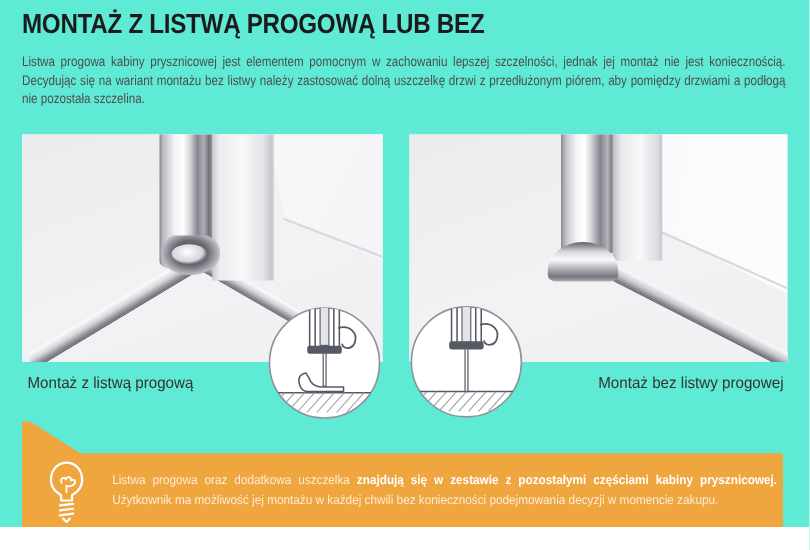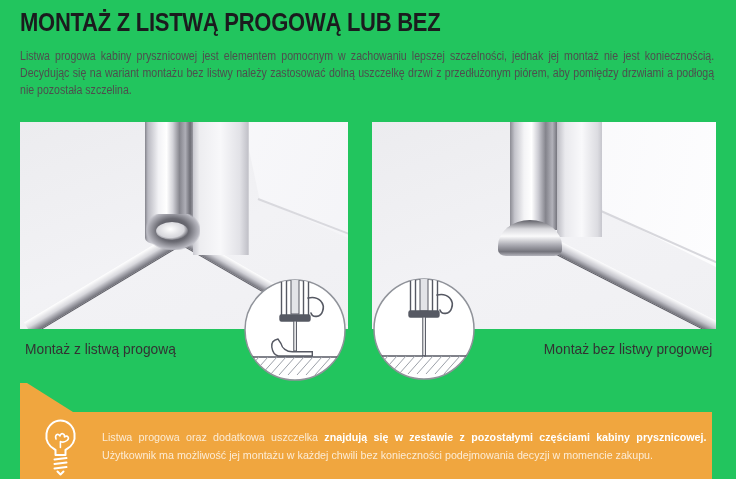--- a/index.html
+++ b/index.html
@@ -1,16 +1,16 @@
 <!DOCTYPE html>
 <html><head>
 <meta charset="utf-8">
 <style>
   html,body{margin:0;padding:0;background:#fff;}
-  .page{position:relative;width:736px;height:479px;background:#22c55e;overflow:hidden;
+  .page{position:relative;width:736px;height:479px;background:#5eead4;overflow:hidden;
         font-family:"Liberation Sans",sans-serif;}
   .abs{position:absolute;}
 
   
   .title{left:20px;top:8px;font-size:25px;line-height:28px;font-weight:bold;
          color:#1b1b1e;letter-spacing:-0.3px;transform:scaleX(0.88);transform-origin:left top;
          white-space:nowrap;}
 
   
   .intro{left:20px;top:48px;width:820px;font-size:12.5px;line-height:17px;color:#4e4e4e;

